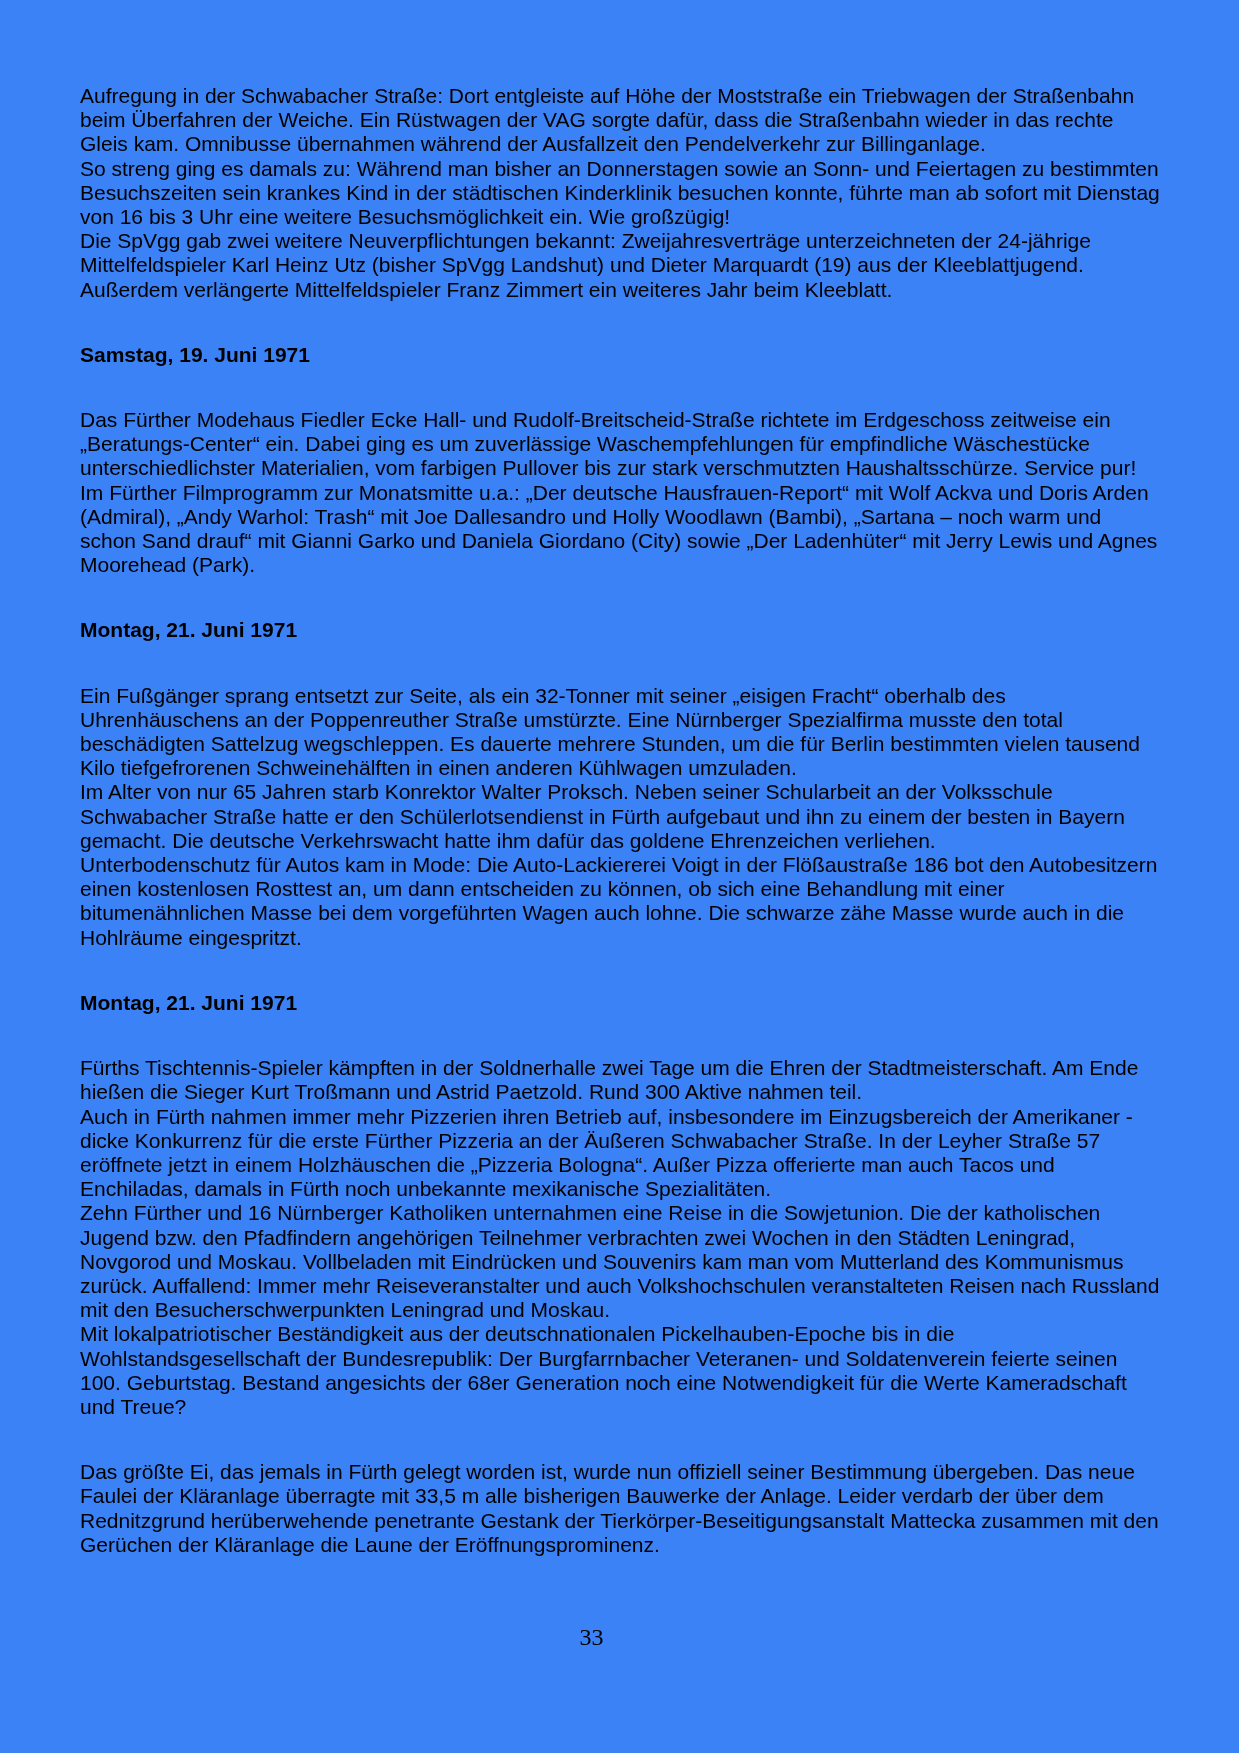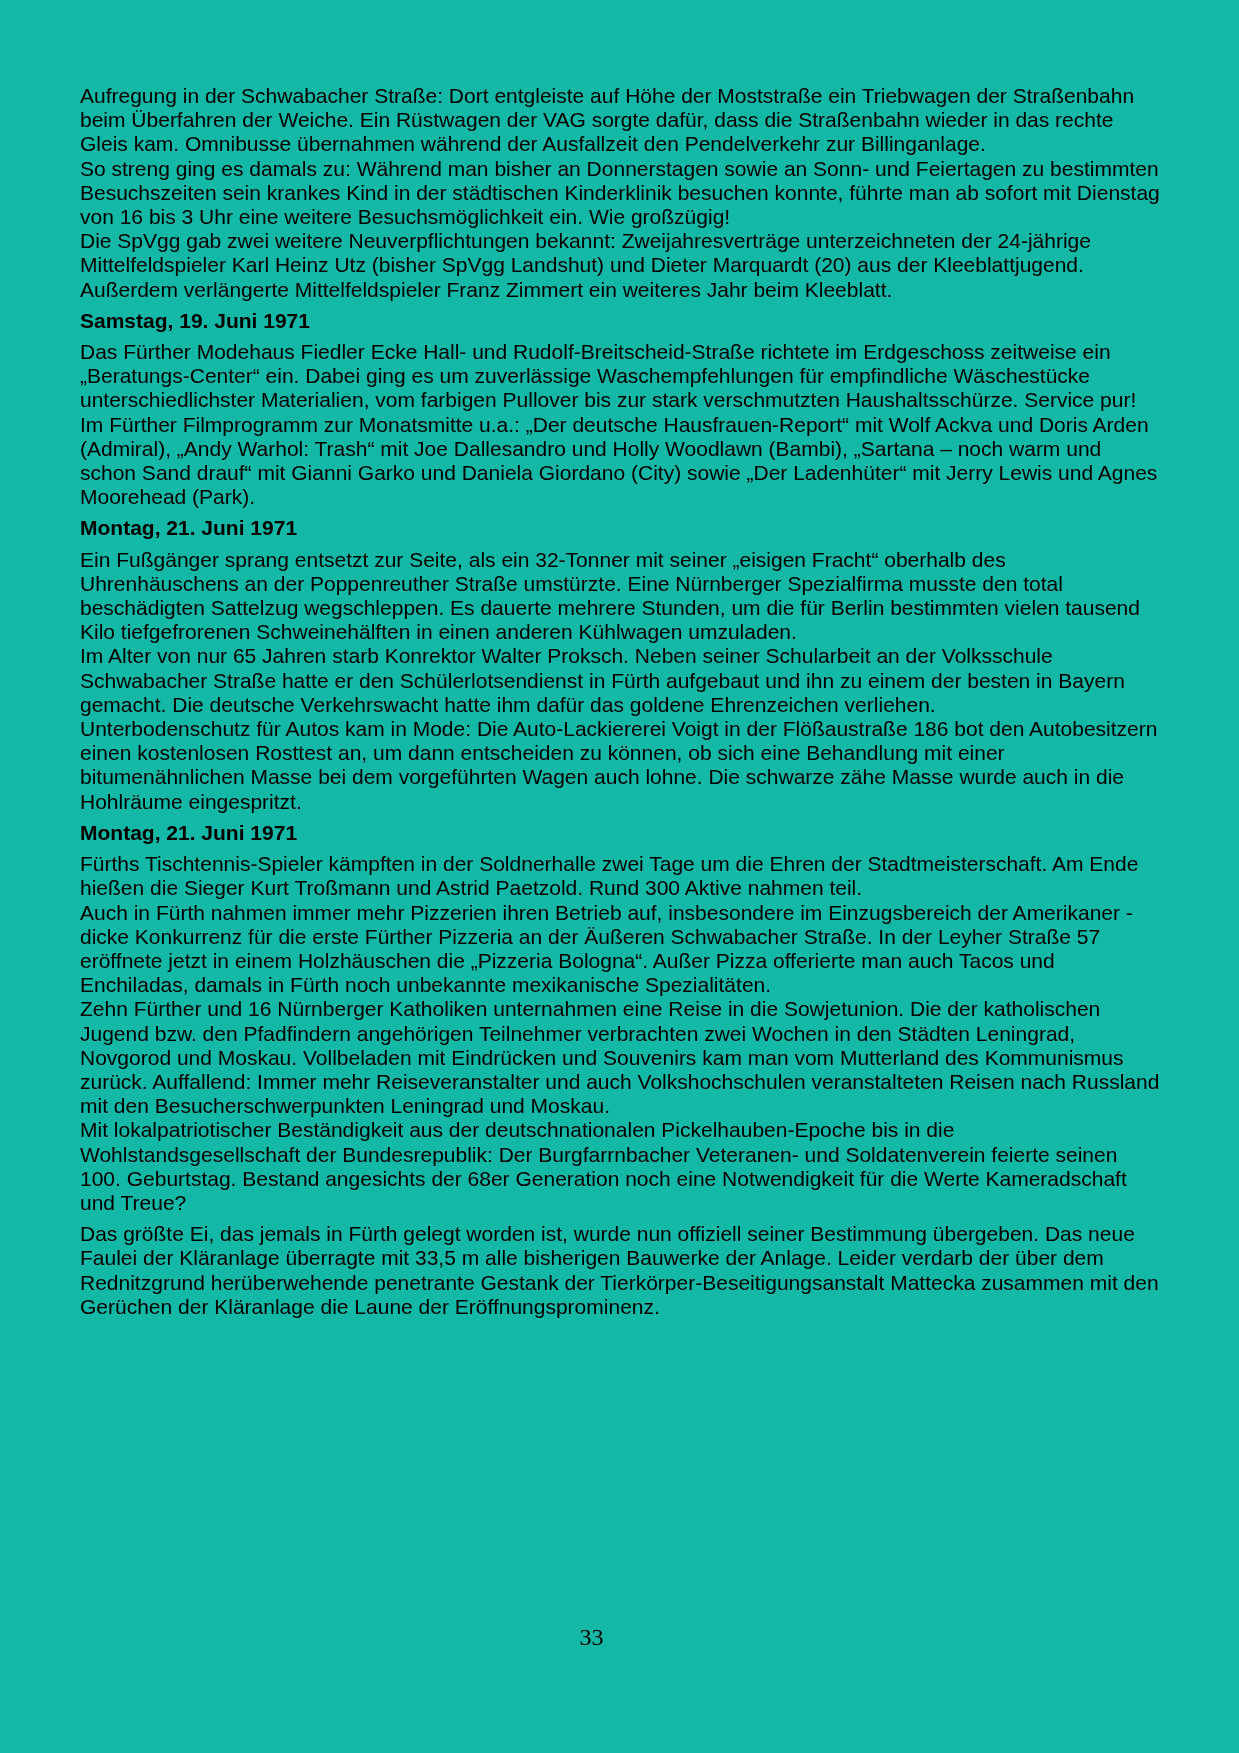--- a/index.html
+++ b/index.html
@@ -10,36 +10,36 @@
   body {
     width: 1239px;
     height: 1753px;
     position: relative;
     overflow: hidden;
     font-family: "Liberation Sans", sans-serif;
   }
   .page {
     position: absolute;
     inset: 0;
-    background: #14b8a6;
+    background: #3b82f6;
   }
   .text-column {
     position: absolute;
     left: 80px;
     top: 84px;
     width: 1080px;
   }
   .block {
     font-size: 21px;
     line-height: 24.2px;
     color: #000000;
     text-align: left;
   }
   .block + .block {
-    margin-top: 7px; 
+    margin-top: 41px; 
   }
   .block.heading {
     font-weight: bold;
   }
   .block p {
     margin: 0;
     padding: 0;
   }
   .page-number {
     position: absolute;
@@ -54,21 +54,21 @@
   }
 </style>
 </head>
 <body>
 
 <div class="page">
   <div class="text-column">
       <div class="block">
         <p>Aufregung in der Schwabacher Straße: Dort entgleiste auf Höhe der Moststraße ein Triebwagen der Straßenbahn beim Überfahren der Weiche. Ein Rüstwagen der VAG sorgte dafür, dass die Straßenbahn wieder in das rechte Gleis kam. Omnibusse übernahmen während der Ausfallzeit den Pendelverkehr zur Billinganlage.</p>
         <p>So streng ging es damals zu: Während man bisher an Donnerstagen sowie an Sonn- und Feiertagen zu bestimmten Besuchszeiten sein krankes Kind in der städtischen Kinderklinik besuchen konnte, führte man ab sofort mit Dienstag von 16 bis 3 Uhr eine weitere Besuchsmöglichkeit ein. Wie großzügig!</p>
-        <p>Die SpVgg gab zwei weitere Neuverpflichtungen bekannt: Zweijahresverträge unterzeichneten der 24-jährige Mittelfeldspieler Karl Heinz Utz (bisher SpVgg Landshut) und Dieter Marquardt (20) aus der Kleeblattjugend. Außerdem verlängerte Mittelfeldspieler Franz Zimmert ein weiteres Jahr beim Kleeblatt.</p>
+        <p>Die SpVgg gab zwei weitere Neuverpflichtungen bekannt: Zweijahresverträge unterzeichneten der 24-jährige Mittelfeldspieler Karl Heinz Utz (bisher SpVgg Landshut) und Dieter Marquardt (19) aus der Kleeblattjugend. Außerdem verlängerte Mittelfeldspieler Franz Zimmert ein weiteres Jahr beim Kleeblatt.</p>
       </div>
       <div class="block heading">Samstag, 19. Juni 1971</div>
       <div class="block">
         <p>Das Fürther Modehaus Fiedler Ecke Hall- und Rudolf-Breitscheid-Straße richtete im Erdgeschoss zeitweise ein „Beratungs-Center“ ein. Dabei ging es um zuverlässige Waschempfehlungen für empfindliche Wäschestücke unterschiedlichster Materialien, vom farbigen Pullover bis zur stark verschmutzten Haushaltsschürze. Service pur!</p>
         <p>Im Fürther Filmprogramm zur Monatsmitte u.a.: „Der deutsche Hausfrauen-Report“ mit Wolf Ackva und Doris Arden (Admiral), „Andy Warhol: Trash“ mit Joe Dallesandro und Holly Woodlawn (Bambi), „Sartana – noch warm und schon Sand drauf“ mit Gianni Garko und Daniela Giordano (City) sowie „Der Ladenhüter“ mit Jerry Lewis und Agnes Moorehead (Park).</p>
       </div>
       <div class="block heading">Montag, 21. Juni 1971</div>
       <div class="block">
         <p>Ein Fußgänger sprang entsetzt zur Seite, als ein 32-Tonner mit seiner „eisigen Fracht“ oberhalb des Uhrenhäuschens an der Poppenreuther Straße umstürzte. Eine Nürnberger Spezialfirma musste den total beschädigten Sattelzug wegschleppen. Es dauerte mehrere Stunden, um die für Berlin bestimmten vielen tausend Kilo tiefgefrorenen Schweinehälften in einen anderen Kühlwagen umzuladen.</p>
         <p>Im Alter von nur 65 Jahren starb Konrektor Walter Proksch. Neben seiner Schularbeit an der Volksschule Schwabacher Straße hatte er den Schülerlotsendienst in Fürth aufgebaut und ihn zu einem der besten in Bayern gemacht. Die deutsche Verkehrswacht hatte ihm dafür das goldene Ehrenzeichen verliehen.</p>

